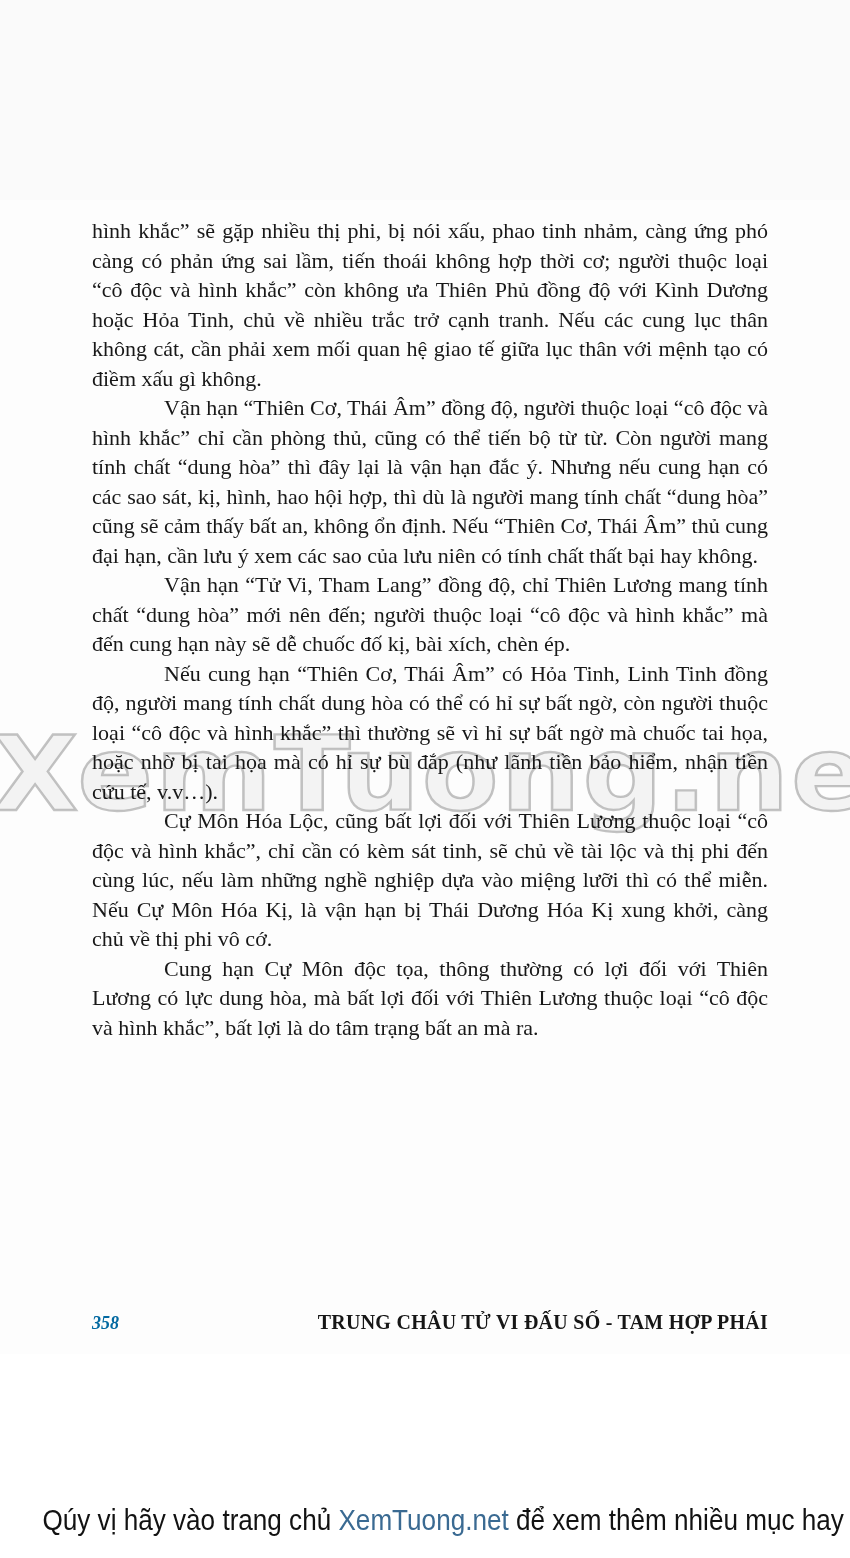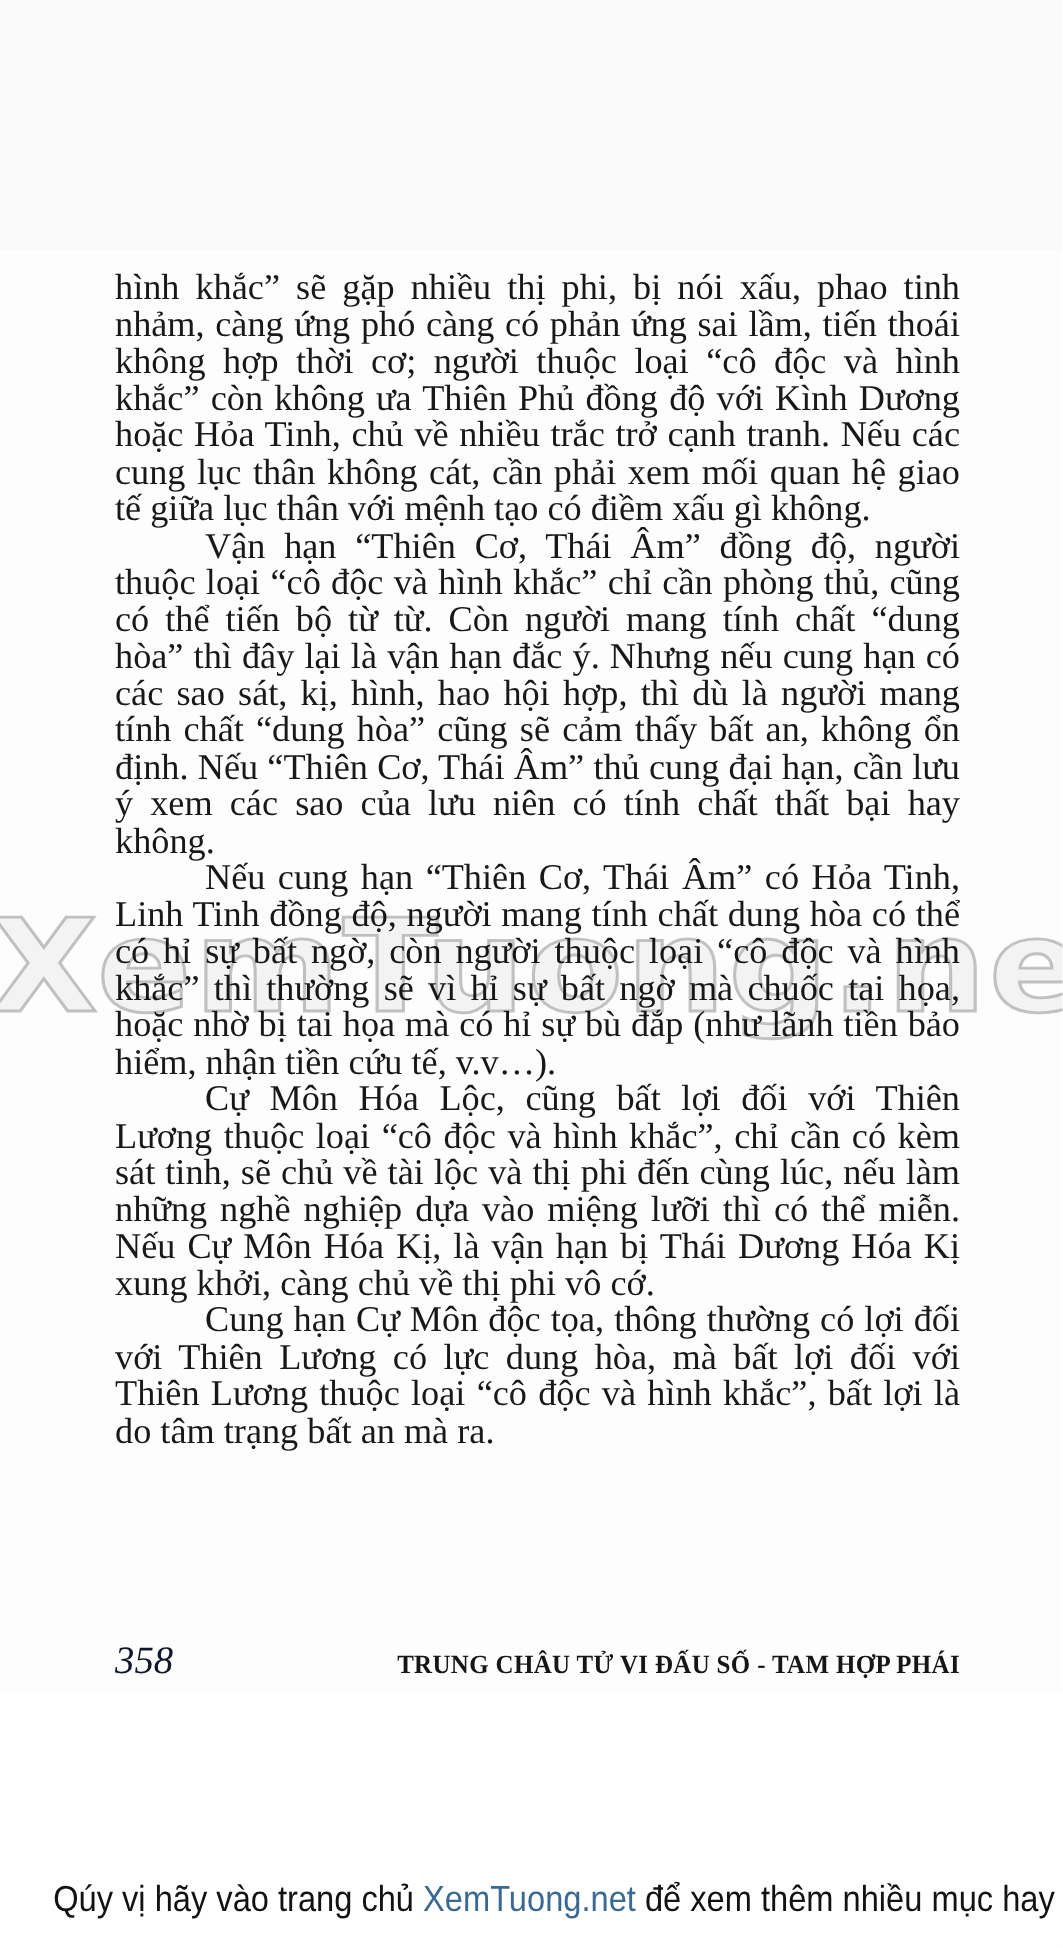--- a/index.html
+++ b/index.html
@@ -10,42 +10,42 @@
   }
   .scan-sheet{
     position:absolute;left:0;top:200px;width:850px;height:1154px;
     background:#fdfdfd;
   }
   .scan-top-band{
     position:absolute;left:0;top:0;width:850px;height:200px;background:#fafafa;
   }
   .body-text{
     position:absolute;left:92px;top:216px;width:676px;
-    font-size:29px;line-height:29.5px;color:#181818;
+    font-size:22px;line-height:29.5px;color:#181818;
     text-align:justify;
   }
   .body-text p{margin:0;text-indent:72px;}
   .body-text p.continuation{text-indent:0;}
   .watermark{
     position:absolute;left:-8px;top:714px;width:866px;
     text-align:center;white-space:nowrap;
     font-family:"DejaVu Sans","Liberation Sans",sans-serif;
     font-weight:bold;font-size:112px;letter-spacing:2px;
     color:rgba(130,130,130,0.08);
     -webkit-text-stroke:2.5px rgba(150,150,150,0.55);
     mix-blend-mode:multiply;
     transform:scaleY(0.92);transform-origin:top center;
     pointer-events:none;z-index:4;
   }
   .footer-row{
     position:absolute;left:92px;top:1310px;width:676px;height:34px;
     display:flex;justify-content:space-between;align-items:baseline;
   }
   .page-number{
-    font-style:italic;font-weight:normal;font-size:31px;color:#0f172a;
+    font-style:italic;font-weight:bold;font-size:18px;color:#0369a1;
   }
   .running-title{
     font-weight:bold;font-size:21px;color:#161616;letter-spacing:0.3px;
     transform:scaleX(0.95);transform-origin:right center;
   }
   .caption-bar{
     position:absolute;left:0;top:1504px;width:850px;text-align:center;
     font-family:"Liberation Sans","DejaVu Sans",sans-serif;
     font-size:29px;color:#121212;
     transform:scaleX(0.9);transform-origin:center;
@@ -55,20 +55,21 @@
 </style>
 </head>
 <body>
 
 <div class="scan-top-band"></div>
 <div class="scan-sheet"></div>
 
 <div class="body-text">
   <p class="continuation">hình khắc” sẽ gặp nhiều thị phi, bị nói xấu, phao tinh nhảm, càng ứng phó càng có phản ứng sai lầm, tiến thoái không hợp thời cơ; người thuộc loại “cô độc và hình khắc” còn không ưa Thiên Phủ đồng độ với Kình Dương hoặc Hỏa Tinh, chủ về nhiều trắc trở cạnh tranh. Nếu các cung lục thân không cát, cần phải xem mối quan hệ giao tế giữa lục thân với mệnh tạo có điềm xấu gì không.</p>
   <p>Vận hạn “Thiên Cơ, Thái Âm” đồng độ, người thuộc loại “cô độc và hình khắc” chỉ cần phòng thủ, cũng có thể tiến bộ từ từ. Còn người mang tính chất “dung hòa” thì đây lại là vận hạn đắc ý. Nhưng nếu cung hạn có các sao sát, kị, hình, hao hội hợp, thì dù là người mang tính chất “dung hòa” cũng sẽ cảm thấy bất an, không ổn định. Nếu “Thiên Cơ, Thái Âm” thủ cung đại hạn, cần lưu ý xem các sao của lưu niên có tính chất thất bại hay không.</p>
+  <p>Vận hạn “Tử Vi, Tham Lang” đồng độ, chỉ Thiên Lương mang tính chất “dung hòa” mới nên đến; người thuộc loại “cô độc và hình khắc” mà đến cung hạn này sẽ dễ chuốc đố kị, bài xích, chèn ép.</p>
   <p>Nếu cung hạn “Thiên Cơ, Thái Âm” có Hỏa Tinh, Linh Tinh đồng độ, người mang tính chất dung hòa có thể có hỉ sự bất ngờ, còn người thuộc loại “cô độc và hình khắc” thì thường sẽ vì hỉ sự bất ngờ mà chuốc tai họa, hoặc nhờ bị tai họa mà có hỉ sự bù đắp (như lãnh tiền bảo hiểm, nhận tiền cứu tế, v.v…).</p>
   <p>Cự Môn Hóa Lộc, cũng bất lợi đối với Thiên Lương thuộc loại “cô độc và hình khắc”, chỉ cần có kèm sát tinh, sẽ chủ về tài lộc và thị phi đến cùng lúc, nếu làm những nghề nghiệp dựa vào miệng lưỡi thì có thể miễn. Nếu Cự Môn Hóa Kị, là vận hạn bị Thái Dương Hóa Kị xung khởi, càng chủ về thị phi vô cớ.</p>
   <p>Cung hạn Cự Môn độc tọa, thông thường có lợi đối với Thiên Lương có lực dung hòa, mà bất lợi đối với Thiên Lương thuộc loại “cô độc và hình khắc”, bất lợi là do tâm trạng bất an mà ra.</p>
 </div>
 
 <div class="watermark">XemTuong.net</div>
 
 <div class="footer-row">
   <span class="page-number">358</span>
   <span class="running-title">TRUNG CHÂU TỬ VI ĐẤU SỐ - TAM HỢP PHÁI</span>

